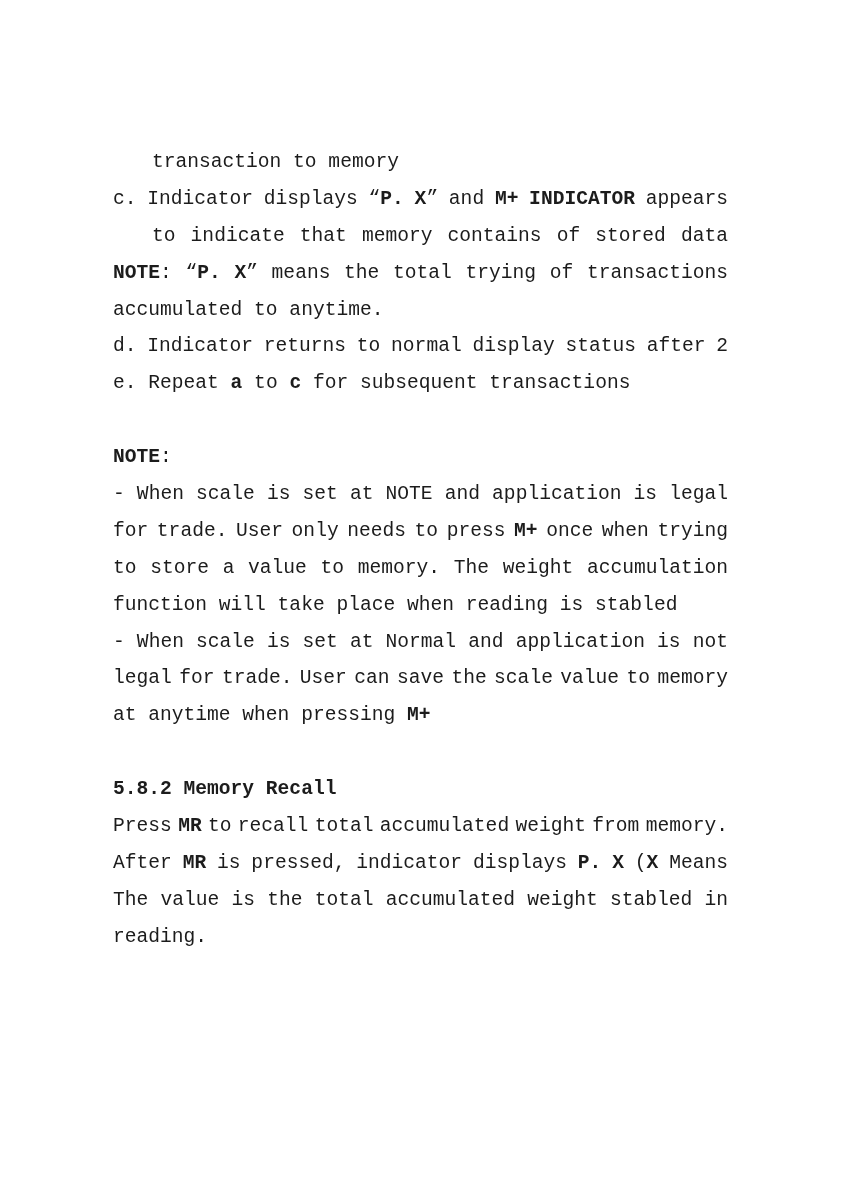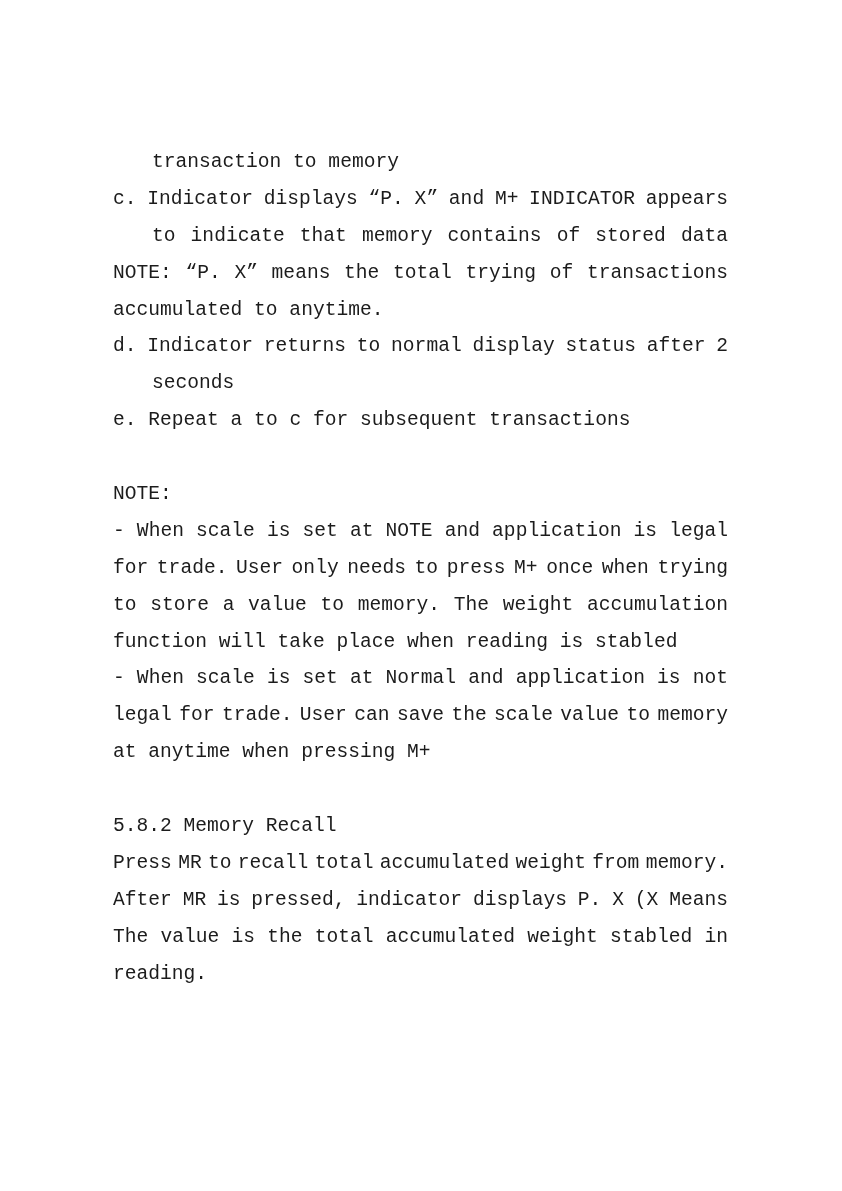--- a/index.html
+++ b/index.html
@@ -31,35 +31,34 @@
   }
   .line.indent {
     padding-left: 39px;
   }
   .line.j {
     text-align: justify;
     text-align-last: justify;
     word-spacing: -9px;
   }
   .line b {
-    font-weight: normal;
+    font-weight: bold;
   }
 </style>
 </head>
 <body>
 
 <div class="page">
   <div class="content">
       <div class="line indent"><span>transaction to memory</span></div>
       <div class="line j"><span>c. Indicator displays “</span><b>P. X</b><span>” and </span><b>M+ INDICATOR</b><span> appears</span></div>
       <div class="line indent j"><span>to indicate that memory contains of stored data</span></div>
       <div class="line j"><b>NOTE</b><span>: “</span><b>P. X</b><span>” means the total trying of transactions</span></div>
       <div class="line"><span>accumulated to anytime.</span></div>
       <div class="line j"><span>d. Indicator returns to normal display status after 2</span></div>
-      <div class="line indent"><span>seconds</span></div>
       <div class="line"><span>e. Repeat </span><b>a</b><span> to </span><b>c</b><span> for subsequent transactions</span></div>
       <div class="line">&nbsp;</div>
       <div class="line"><b>NOTE</b><span>:</span></div>
       <div class="line j"><span>- When scale is set at NOTE and application is legal</span></div>
       <div class="line j"><span>for trade. User only needs to press </span><b>M+</b><span> once when trying</span></div>
       <div class="line j"><span>to store a value to memory. The weight accumulation</span></div>
       <div class="line"><span>function will take place when reading is stabled</span></div>
       <div class="line j"><span>- When scale is set at Normal and application is not</span></div>
       <div class="line j"><span>legal for trade. User can save the scale value to memory</span></div>
       <div class="line"><span>at anytime when pressing </span><b>M+</b></div>

